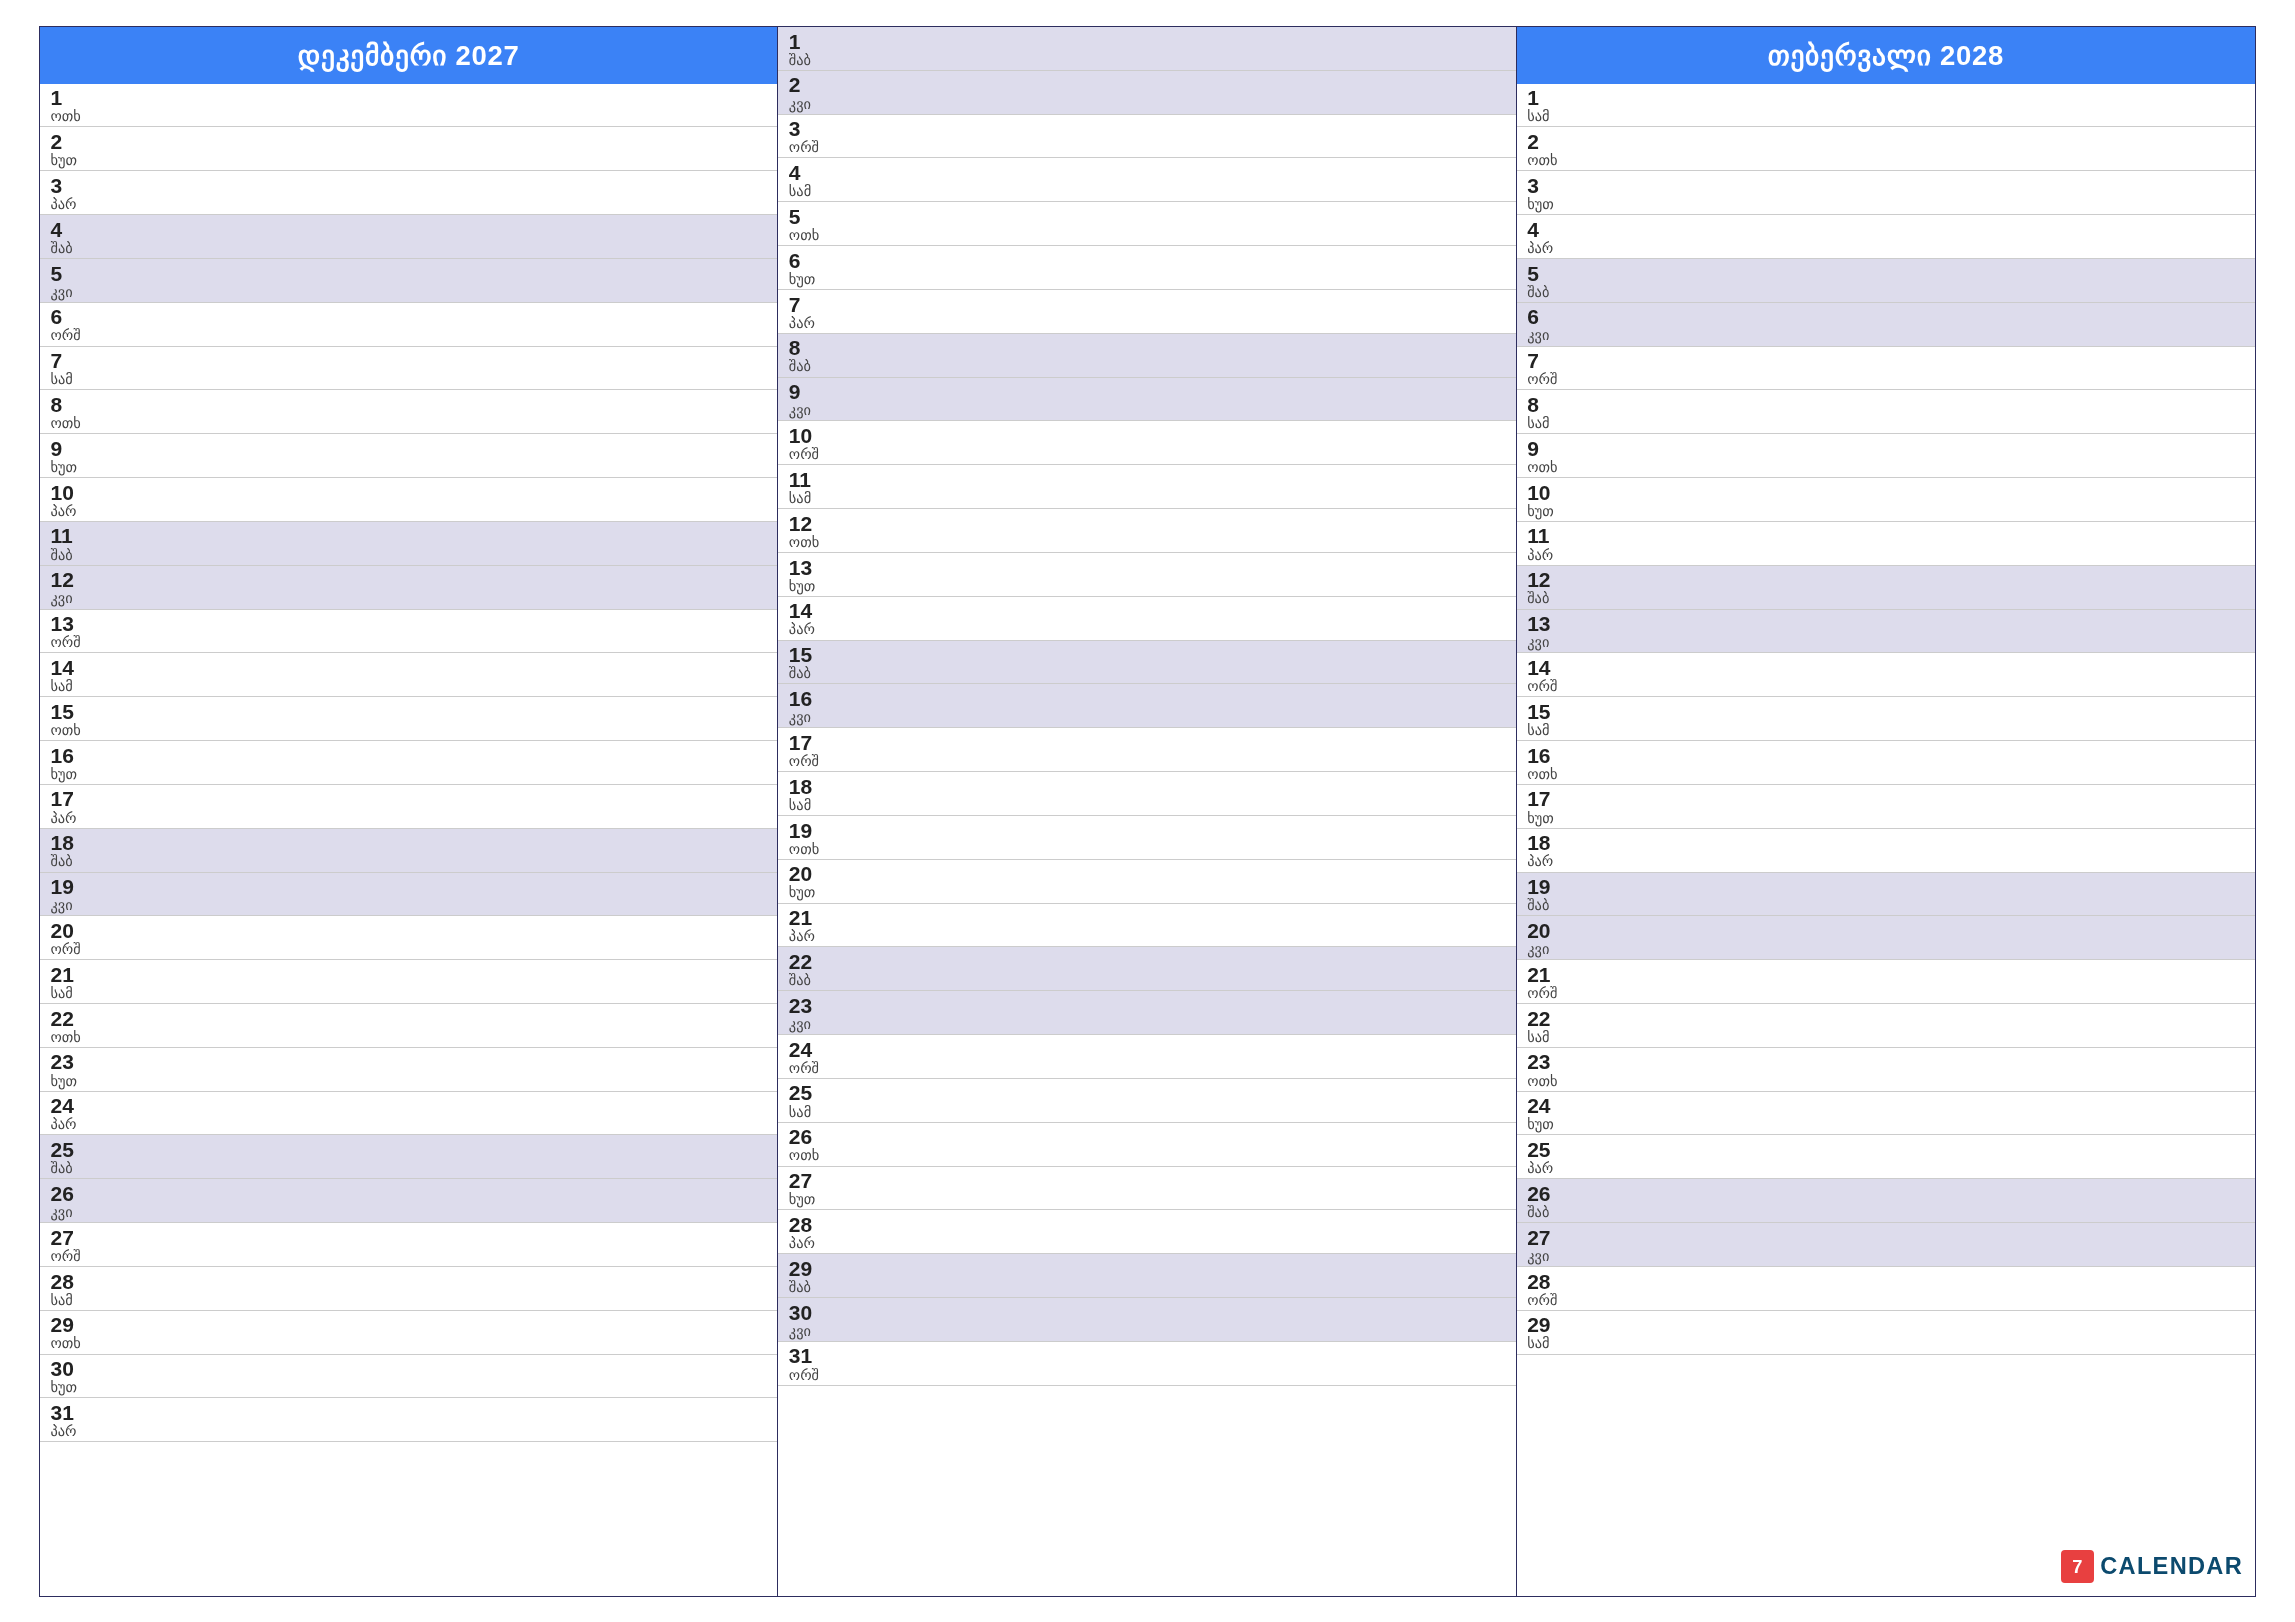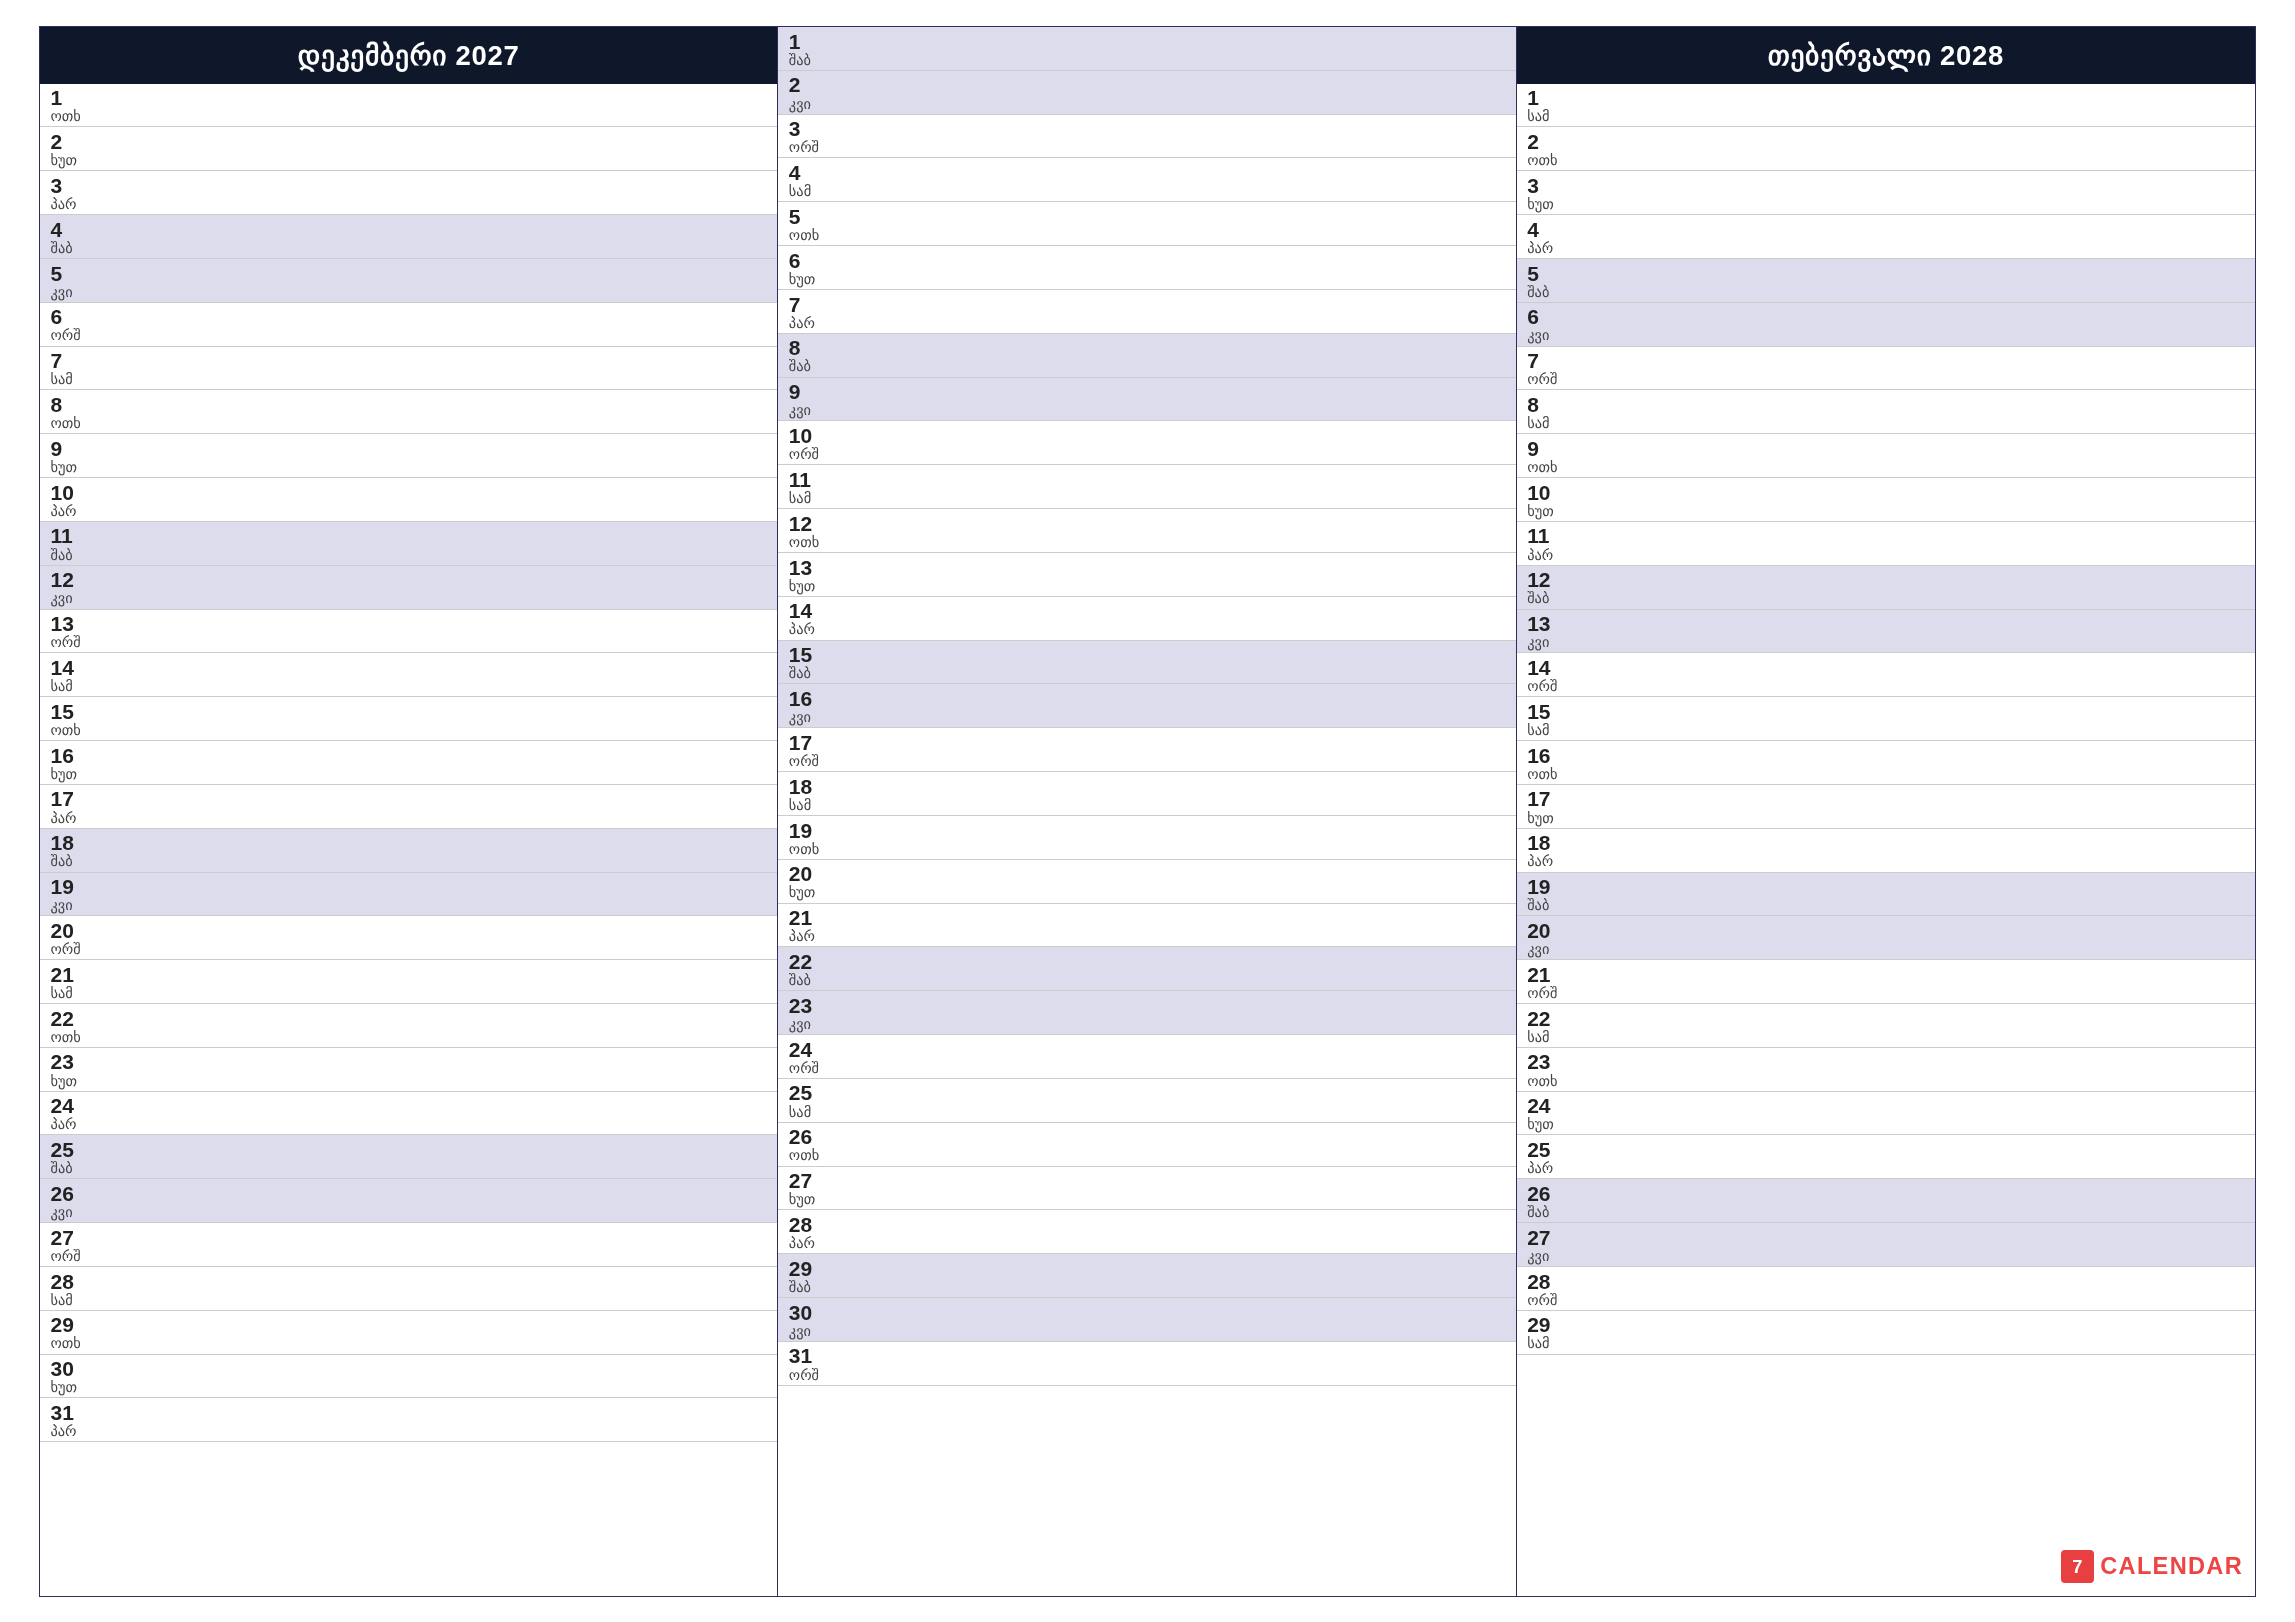--- a/index.html
+++ b/index.html
@@ -36,21 +36,21 @@
       border-right: 1.3px solid #2d2d5e;
       display: flex;
       flex-direction: column;
     }
 
     .month-column:last-child {
       border-right: none;
     }
 
     .month-header {
-      background: #0f172a;
+      background: #3b82f6;
       color: #ffffff;
       text-align: center;
       padding: 11.8px 6.5px;
       font-size: 27.5px;
       font-weight: bold;
       letter-spacing: 0.7px;
     }
 
     .days-list {
       flex: 1;
@@ -101,21 +101,21 @@
       align-items: center;
       justify-content: center;
       color: white;
       font-size: 18.3px;
       font-weight: bold;
     }
 
     .logo-text {
       font-size: 23.6px;
       font-weight: bold;
-      color: #ef4444;
+      color: #0c4a6e;
       letter-spacing: 1.3px;
     }
   </style>
 </head>
 <body>
 
 <div class="calendar-container">
   <div class="months-grid" id="months-grid">
   <div class="month-column">
         <div class="month-header">დეკემბერი 2027</div>

